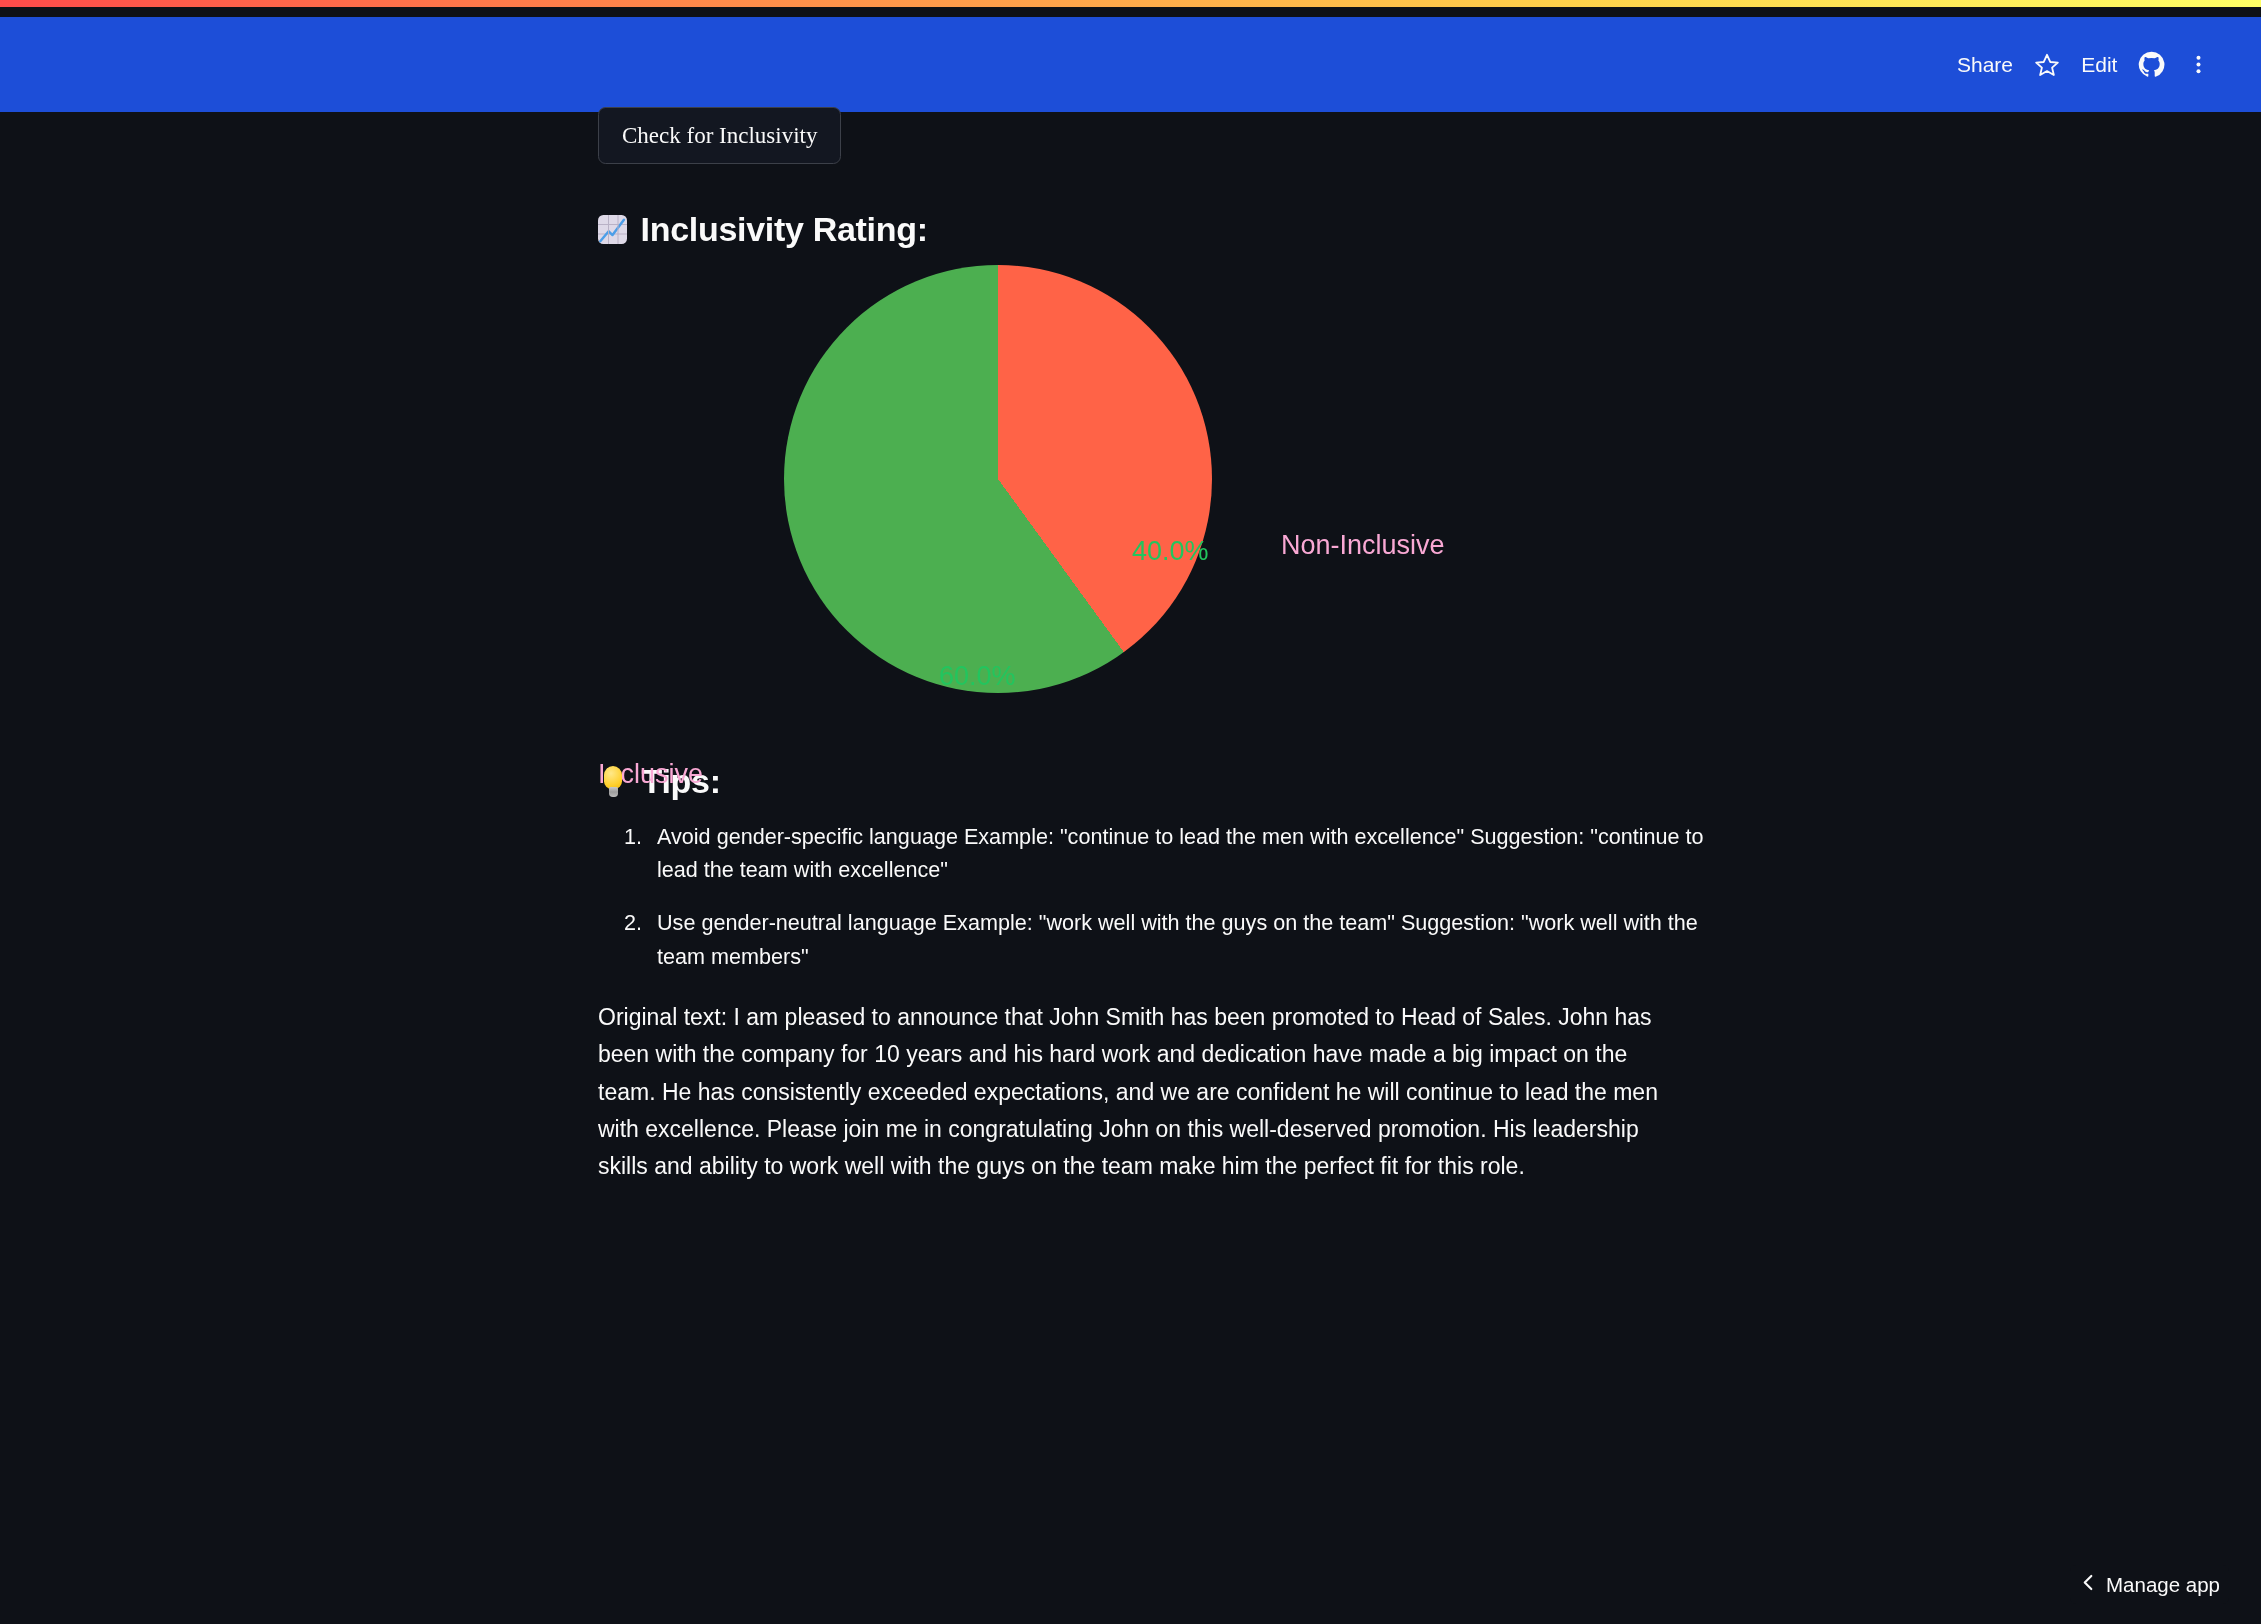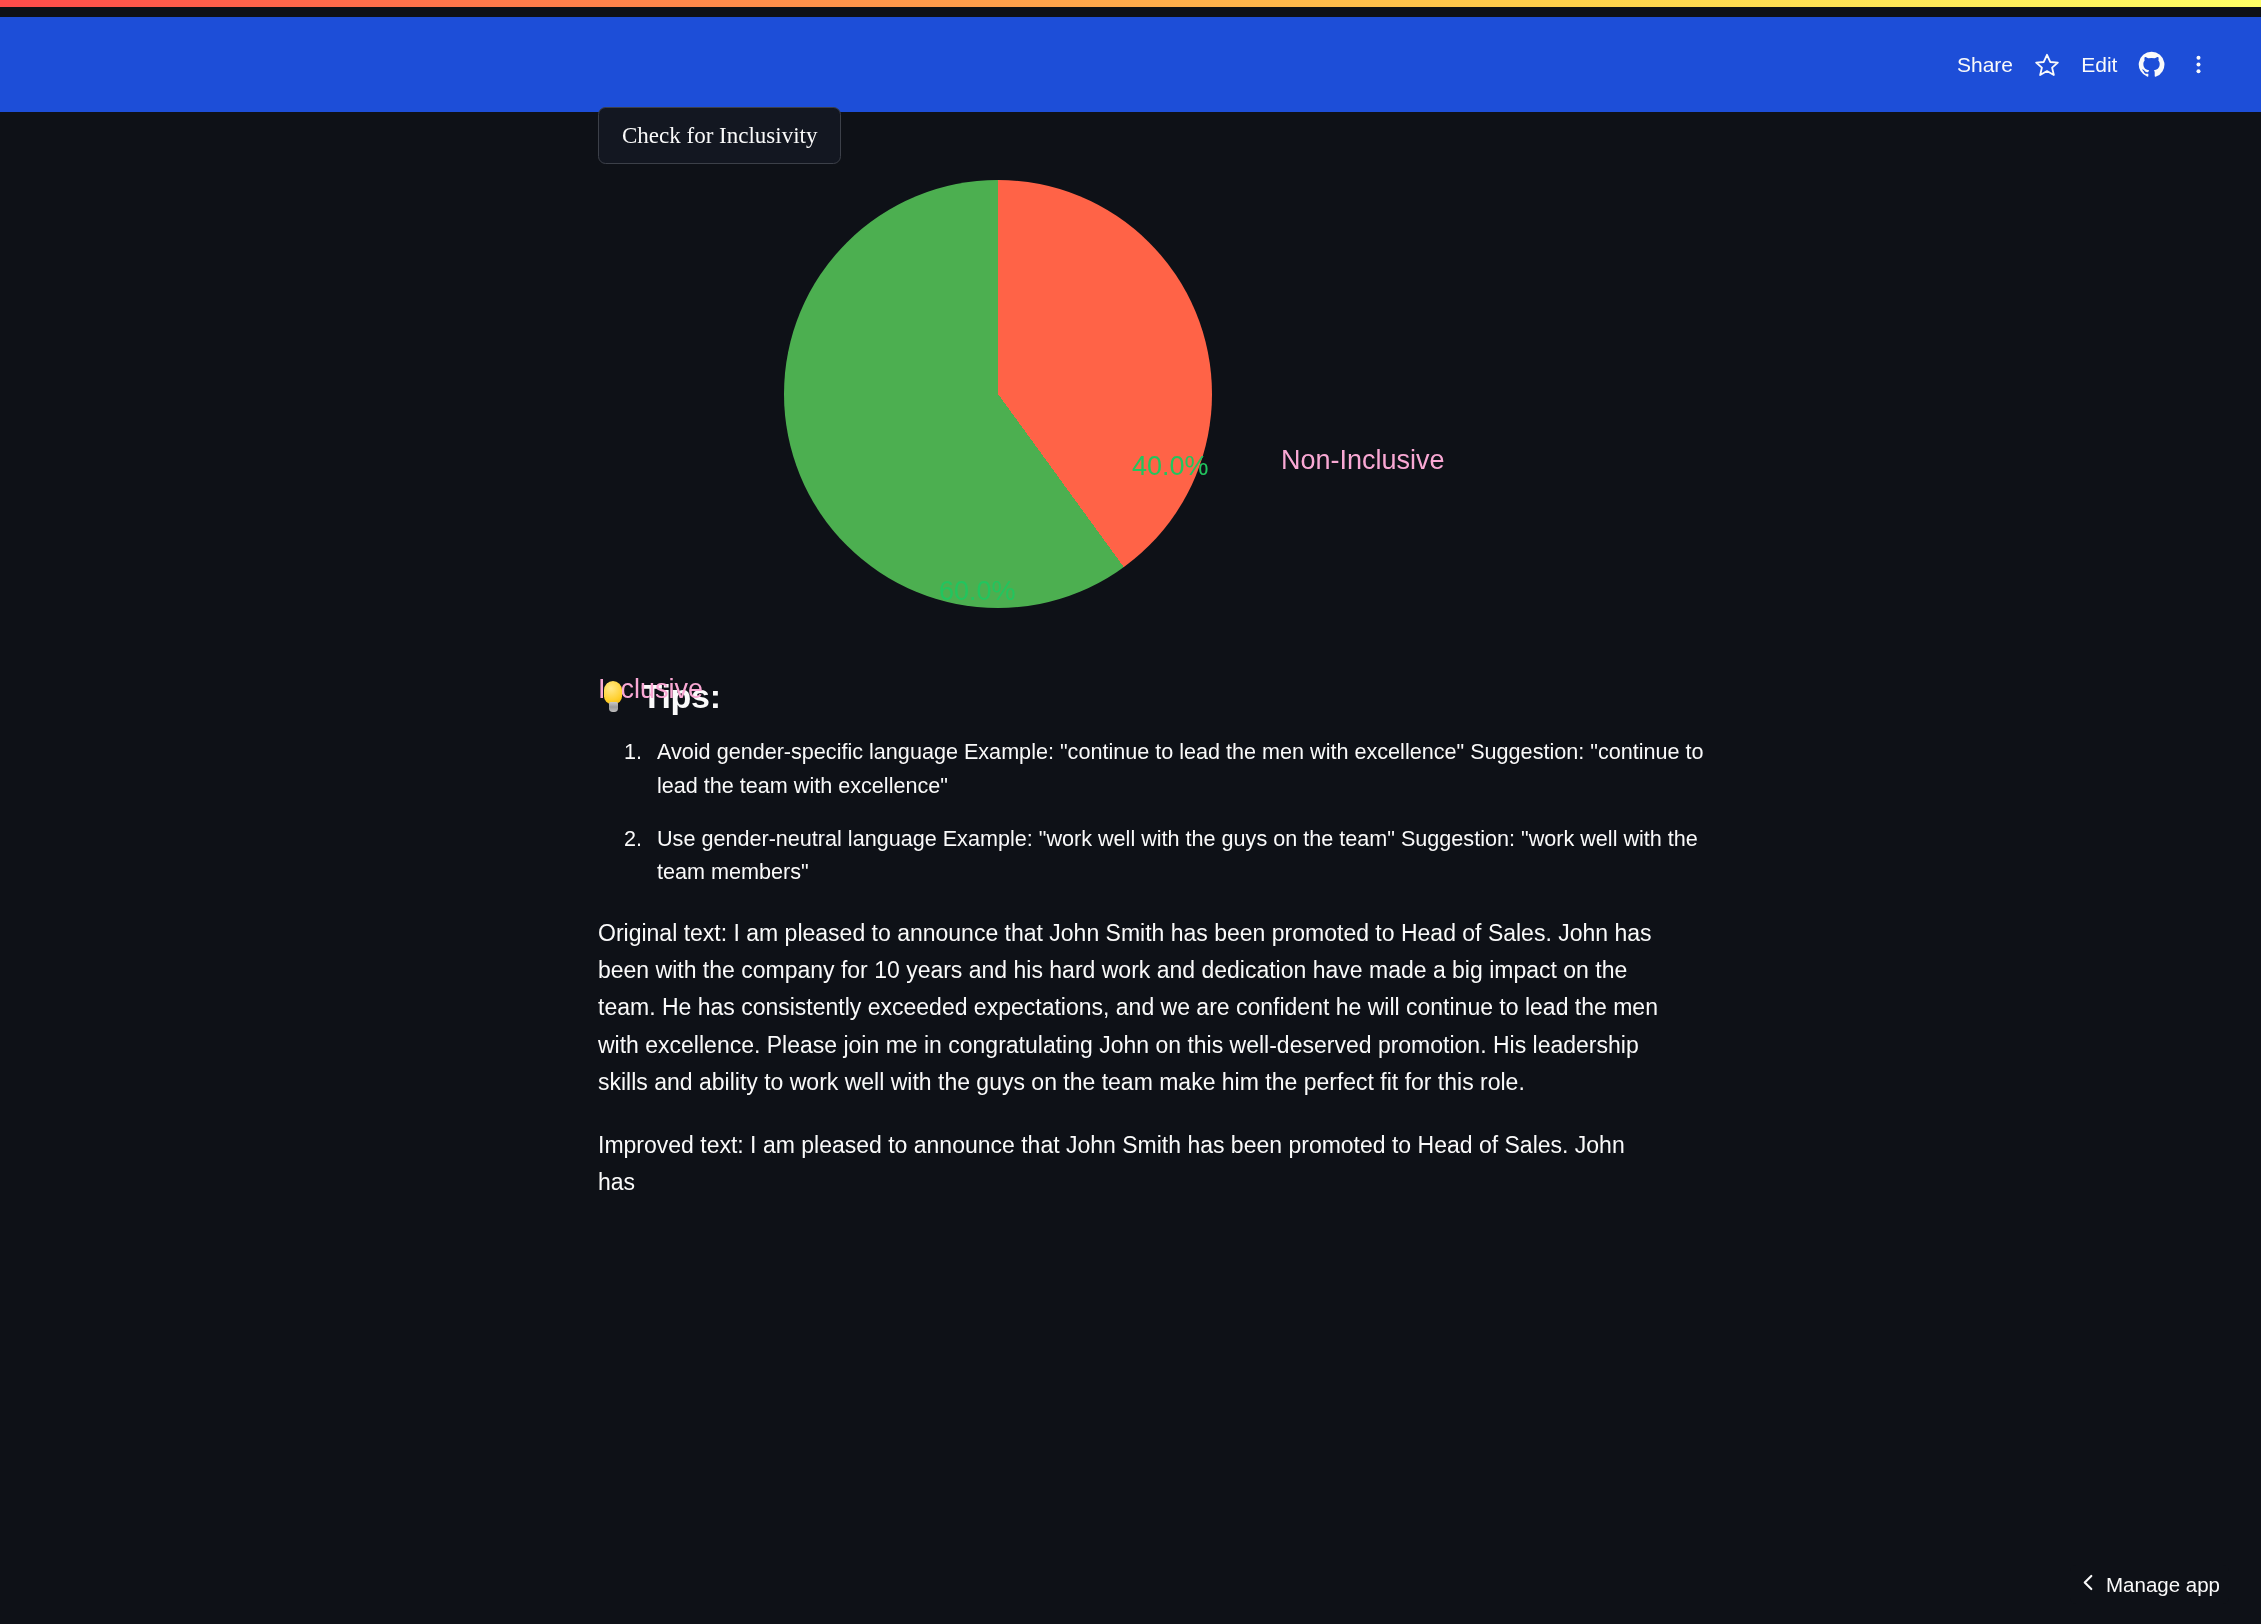--- a/index.html
+++ b/index.html
@@ -227,20 +227,30 @@
       <circle cx="12" cy="19" r="2.1"></circle>
     </svg>
   </div>
 </div>
 
 <div id="main-content">
 
   <button id="check-inclusivity-button">Check for Inclusivity</button>
 
   
+  <div id="rating-heading" class="section-heading">
+    <span class="emoji-chart">
+      <span>
+        <svg width="29" height="29" viewBox="0 0 38 38">
+          <polyline points="3,33 14,20 19,25 34,5" fill="none" stroke="#4C9EE8" stroke-width="3.2" stroke-linecap="round" stroke-linejoin="round"></polyline>
+        </svg>
+      </span>
+    </span>
+    <span>Inclusivity Rating:</span>
+  </div>
 
   
   <div id="pie-chart-area">
     <div id="pie-chart" style="background: conic-gradient(rgb(255, 99, 71) 0deg, rgb(255, 99, 71) 144deg, rgb(76, 175, 80) 144deg, rgb(76, 175, 80) 360deg);"></div>
 
     <div class="pie-pct" id="pie-pct-non-inclusive">40.0%</div>
 
     <div class="pie-pct" id="pie-pct-inclusive">60.0%</div>
 
     <div class="pie-label" id="pie-label-non-inclusive">Non-Inclusive</div>
@@ -258,21 +268,20 @@
       <span>Tips:</span>
     </div>
 
     <ol id="tips-list">
       <li>Avoid gender-specific language Example: "continue to lead the men with excellence" Suggestion: "continue to lead the team with excellence"</li>
       <li>Use gender-neutral language Example: "work well with the guys on the team" Suggestion: "work well with the team members"</li>
     </ol>
 
     <p class="body-paragraph">Original text: I am pleased to announce that John Smith has been promoted to Head of Sales. John has been with the company for 10 years and his hard work and dedication have made a big impact on the team. He has consistently exceeded expectations, and we are confident he will continue to lead the men with excellence. Please join me in congratulating John on this well-deserved promotion. His leadership skills and ability to work well with the guys on the team make him the perfect fit for this role.</p>
 
-    <p class="body-paragraph">Improved text: I am pleased to announce that John Smith has been promoted to Head of Sales. John has</p>
   </div>
 </div>
 
 <div id="manage-app-footer">
   <span id="manage-app-chevron">
     <svg width="19.7" height="23" viewBox="0 0 24 24" fill="none" stroke="#FAFAFA" stroke-width="2.6" stroke-linecap="round" stroke-linejoin="round">
       <polyline points="15,4 7,12 15,20"></polyline>
     </svg>
   </span>
   <span>Manage app</span>

